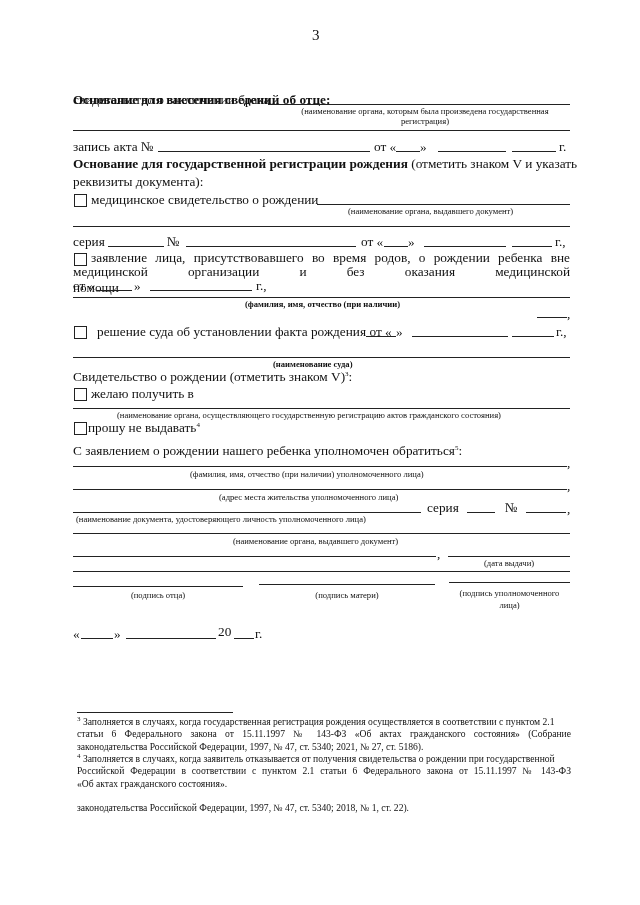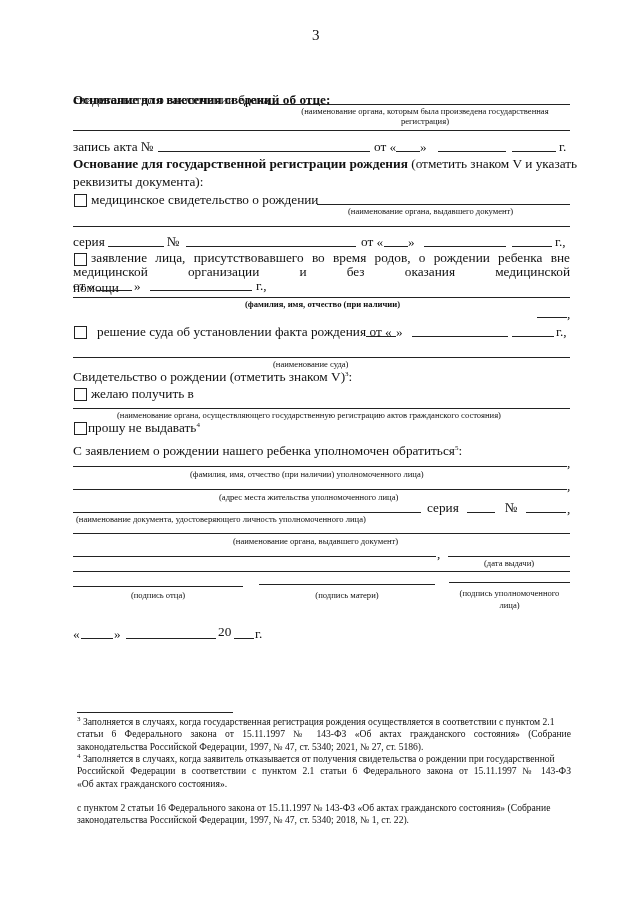--- a/index.html
+++ b/index.html
@@ -73,21 +73,21 @@
 <div class="abs t13" style="left:567px;top:306px;">,</div>
 
 <div class="cb" style="left:74px;top:326px;"></div>
 <div class="abs t13" style="left:91px;top:324px;margin-left:6px;">решение суда об установлении факта рождения от «</div>
 <div class="line" style="left:366px;top:336px;width:30px;"></div>
 <div class="abs t13" style="left:396px;top:324px;">»</div>
 <div class="line" style="left:412px;top:336px;width:96px;"></div>
 <div class="line" style="left:512px;top:336px;width:42px;"></div>
 <div class="abs t13" style="left:556px;top:324px;">г.,</div>
 <div class="line" style="left:73px;top:357px;width:497px;"></div>
-<div class="abs small" style="left:273px;top:359px;">(наименование суда)</div>
+<div class="abs small" style="left:273px;top:359px;font-weight:bold;">(наименование суда)</div>
 
 <div class="abs t13" style="left:73px;top:369px;">
   <span>Свидетельство о рождении (отметить знаком V)</span><sup>3</sup><span>:</span>
 </div>
 <div class="cb" style="left:74px;top:388px;"></div>
 <div class="abs t13" style="left:91px;top:386px;">желаю получить в</div>
 <div class="line" style="left:73px;top:408px;width:497px;"></div>
 <div class="abs small" style="left:117px;top:410px;">(наименование органа, осуществляющего государственную регистрацию актов гражданского состояния)</div>
 
 <div class="cb" style="left:74px;top:422px;"></div>
@@ -147,15 +147,14 @@
   <div style="white-space:nowrap;">законодательства Российской Федерации, 1997, № 47, ст. 5340; 2021, № 27, ст. 5186).</div>
 </div>
 
 <div class="abs fn" style="left:77px;top:753px;width:494px;">
   <div style="white-space:nowrap;"><sup>4</sup> <span>Заполняется в случаях, когда заявитель отказывается от получения свидетельства о рождении при государственной</span></div>
   <div class="justify">Российской Федерации в соответствии с пунктом 2.1 статьи 6 Федерального закона от 15.11.1997 № 143-ФЗ</div>
   <div style="white-space:nowrap;">«Об актах гражданского состояния».</div>
 </div>
 
 <div class="abs fn" style="left:77px;top:802px;width:494px;">
-  <div style="white-space:nowrap;">с пунктом 2 статьи 16 Федерального закона от 15.11.1997 № 143-ФЗ «Об актах гражданского состояния» (Собрание</div>
   <div style="white-space:nowrap;">законодательства Российской Федерации, 1997, № 47, ст. 5340; 2018, № 1, ст. 22).</div>
 </div>
 
 </body></html>

